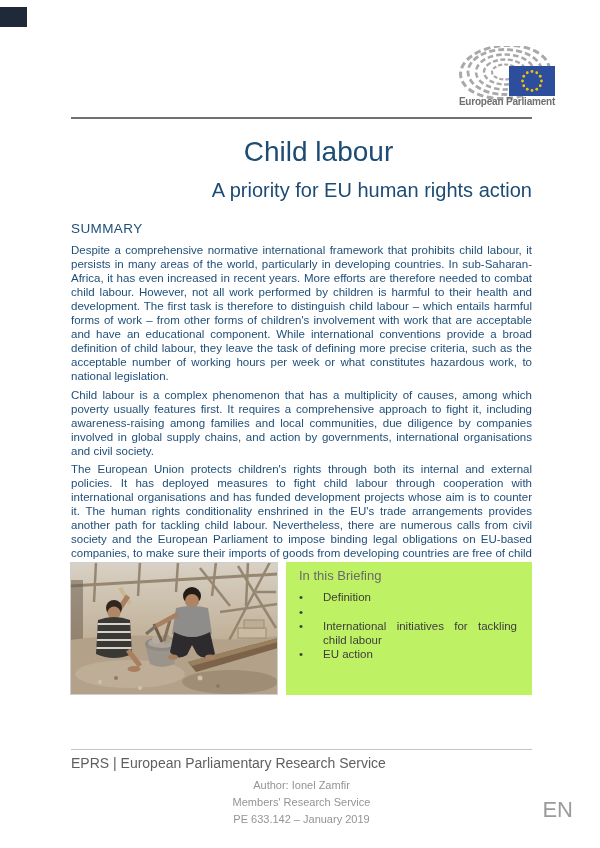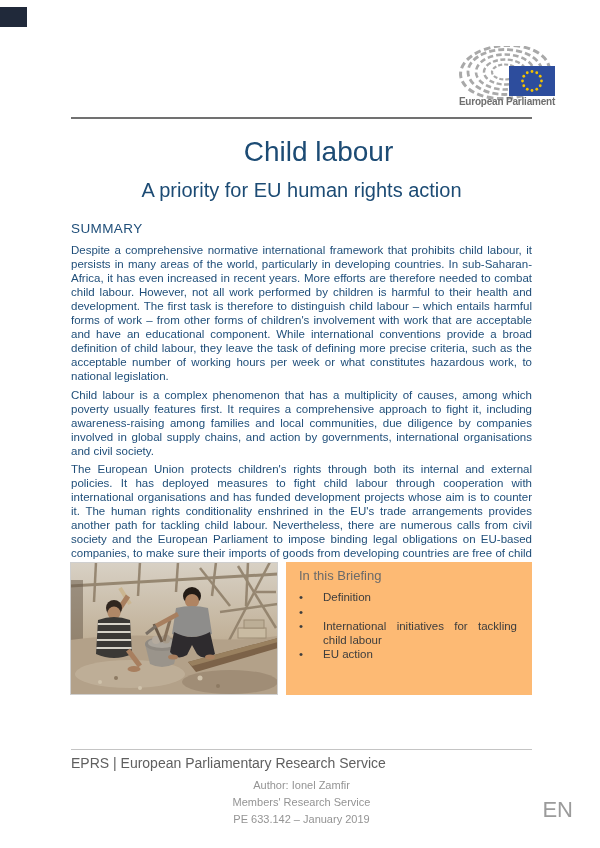--- a/index.html
+++ b/index.html
@@ -13,30 +13,30 @@
   .kicker{position:absolute;left:71px;top:53px;font-size:19.5px;letter-spacing:.6px;color:#8a8a8a;}
   .logo{position:absolute;left:422px;top:46px;width:99px;height:64px;margin-left:36px;}
   .logo .hemicycle{position:absolute;left:0;top:0;}
   .logo .flag{position:absolute;left:51px;top:20px;width:46px;height:30px;}
   .logo .caption{position:absolute;left:-6px;top:50px;width:110px;text-align:center;
     font-size:10px;font-weight:bold;color:#6f6f6f;letter-spacing:-.2px;}
   .rule-top{position:absolute;left:71px;top:117px;width:461px;height:2px;background:#717171;}
   
   .title{position:absolute;left:88px;top:136px;width:461px;text-align:center;
     font-size:28px;color:#1c4b74;}
-  .subtitle{position:absolute;left:71px;top:179px;width:461px;text-align:center;
+  .subtitle{position:absolute;left:71px;top:179px;width:461px;text-align:right;
     font-size:20px;color:#1c4b74;}
   
   .summary-h{position:absolute;left:71px;top:221px;font-size:13.5px;letter-spacing:.4px;color:#1f4e79;}
   .summary-body{position:absolute;left:71px;top:243px;width:461px;color:#1f4e79;
     font-size:11.5px;line-height:14px;text-align:justify;}
   .summary-body p{margin:0 0 4.5px 0;}
   
   .photo{position:absolute;left:70px;top:562px;width:208px;height:133px;overflow:hidden;}
-  .box{position:absolute;left:286px;top:562px;width:246px;height:133px;background:#fdba74;
+  .box{position:absolute;left:286px;top:562px;width:246px;height:133px;background:#bef264;
     box-sizing:border-box;padding:6px 15px 0 13px;}
   .box-h{font-size:13px;color:#6a6a6a;margin:0 0 8px 0;font-weight:normal;}
   .box ul{list-style:none;margin:0;padding:0;}
   .box li{display:flex;align-items:flex-start;margin:0 0 1px 0;}
   .box .dot{width:24px;flex:0 0 24px;color:#3d3d3d;font-size:11.5px;line-height:13.5px;}
   .box .itx{flex:1;color:#3d3d3d;font-size:11.5px;line-height:13.5px;text-align:justify;}
   
   .rule-bottom{position:absolute;left:71px;top:749px;width:461px;height:1px;background:#c4c4c4;}
   .eprs{position:absolute;left:71px;top:755px;width:461px;text-align:left;
     font-size:14px;color:#5f5f5f;}

